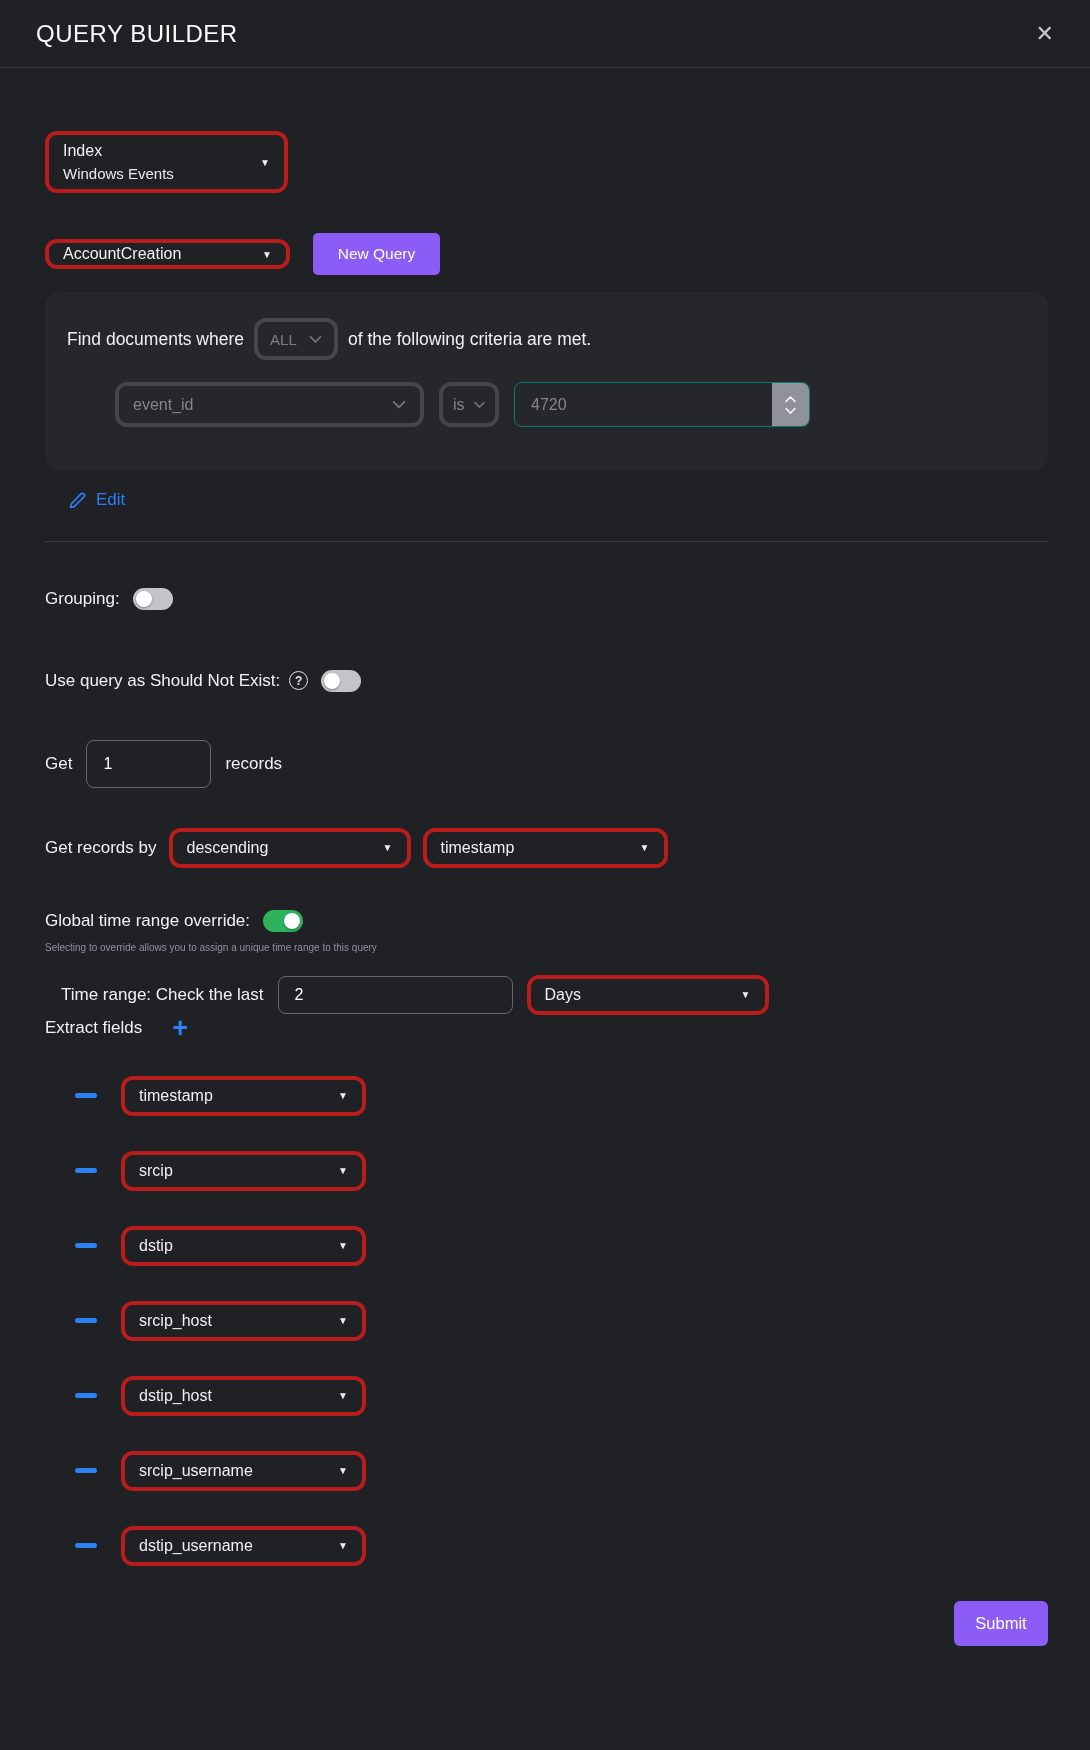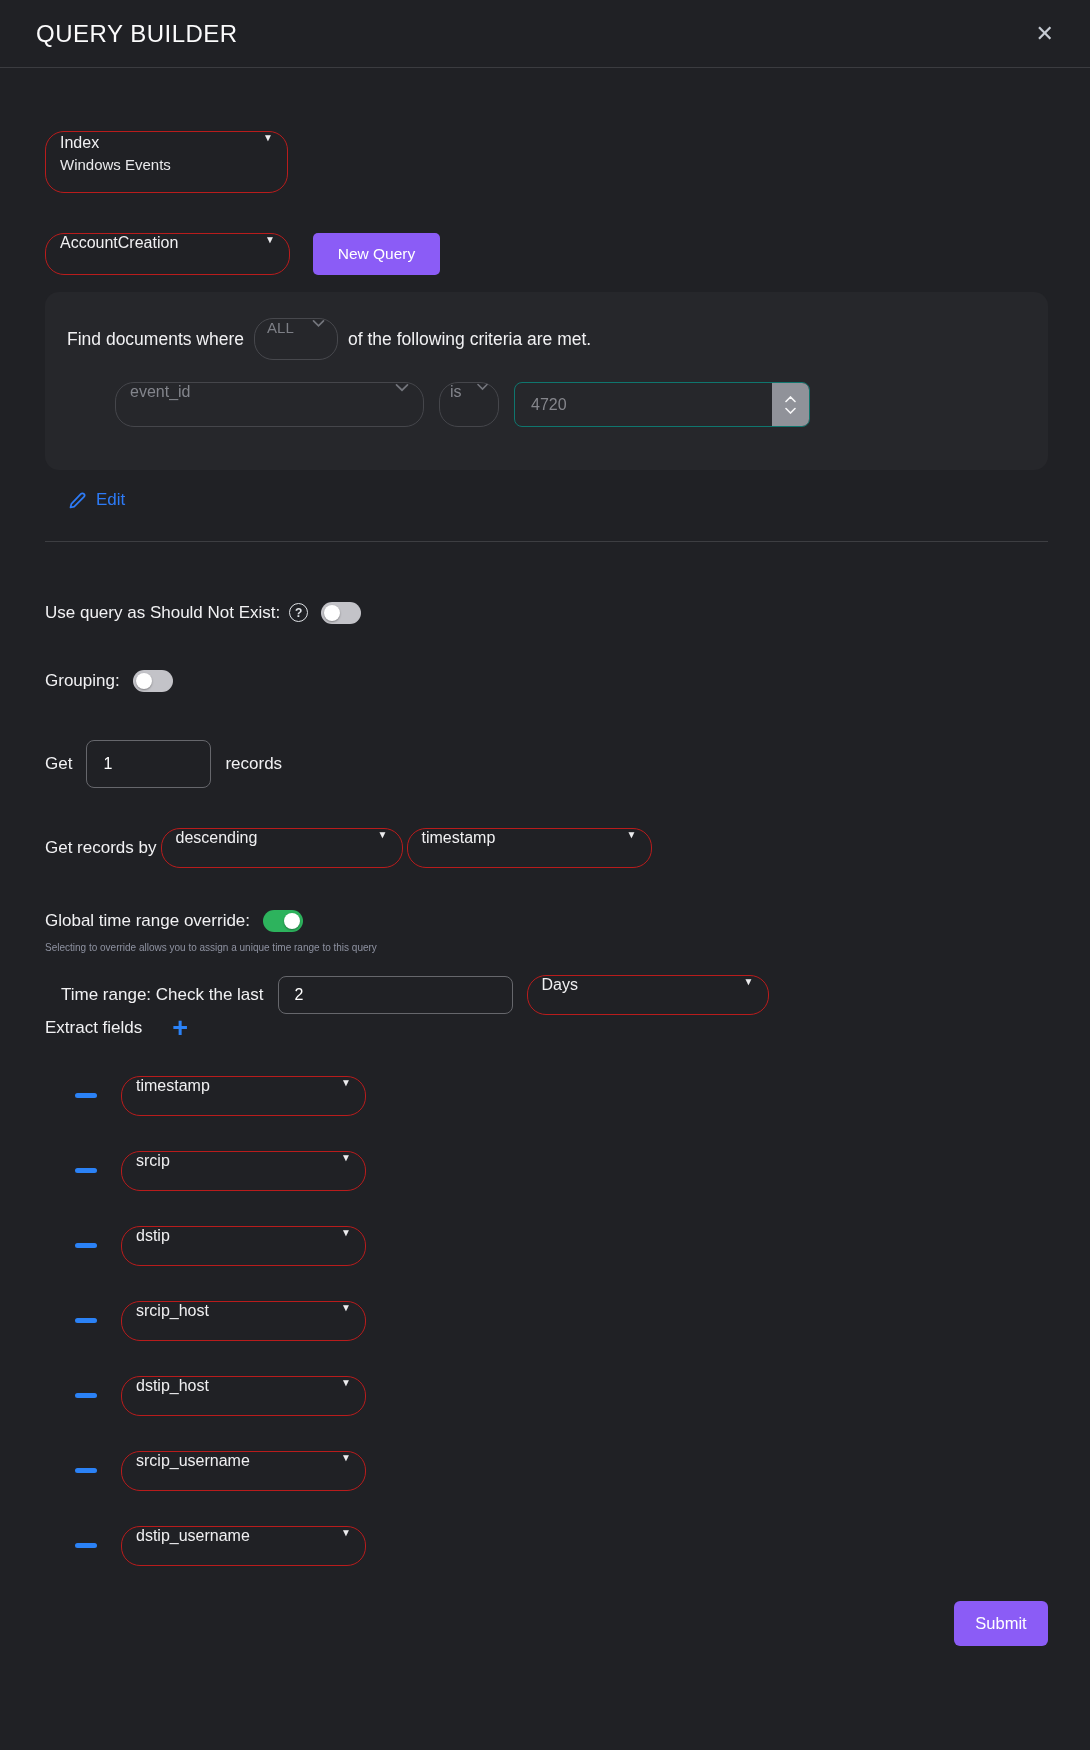--- a/index.html
+++ b/index.html
@@ -17,32 +17,32 @@
   }
   .modal-title { font-size:24px; letter-spacing:.5px; color:#fbfbfc; font-weight:400; }
   .close-btn {
     margin-left:auto; font-size:22px; color:#c6cbd3; cursor:pointer;
     line-height:1; background:none; border:none; font-family:inherit;
   }
   .modal-body { padding:0 42px 0 45px; }
 
   
   .sel {
-    display:inline-flex; align-items:flex-start; justify-content:space-between;
-    border:1px solid #b91c1c; border-radius:19px; background:transparent;
+    display:inline-flex; align-items:center; justify-content:space-between;
+    border:4px solid #b91c1c; border-radius:12px; background:transparent;
     color:#f0f0f2; padding:0 14px; cursor:pointer;
   }
   .tri { font-size:10px; color:#ececee; margin-left:10px; }
 
   .index-sel { width:243px; height:62px; margin-top:63px; }
   .index-lines { line-height:1.4; font-size:16px; }
   .index-lines .l2 { font-size:15px; color:#e9e9eb; }
 
   .query-row { margin-top:40px; display:flex; align-items:center; gap:23px; }
-  .query-sel { width:245px; height:42px; font-size:16px;gap:42px; }
+  .query-sel { width:245px; height:30px; font-size:16px;gap:42px; }
   .btn-primary {
     background:#8b5cf6; color:#fff; border:none; border-radius:5px;
     font-family:inherit; font-size:15.5px; cursor:pointer;
   }
   .new-query-btn { width:127px; height:42px; }
 
   .criteria-panel {
     margin-top:17px; background:#26272b; border-radius:14px;
     height:178px; padding:26px 22px 0 22px;
   }
@@ -96,21 +96,21 @@
   .toggle.on { background:#2db35d; }
   .toggle.on .knob { left:21px; }
 
   .r-get { margin-top:48px; display:flex; align-items:center; gap:14px; }
   .num-input {
     background:transparent; border:1px solid #66676c; border-radius:8px;
     color:#fff; font-size:16px; padding:0 0 0 16px; outline:none; font-family:inherit;
   }
   .get-input { width:125px; height:48px; }
 
-  .r-order { margin-top:40px; display:flex; align-items:center; gap:4px; }
+  .r-order { margin-top:40px; display:flex; align-items:center; gap:12px; }
   .order-label { margin-right:0; }
   .sel-40 { height:40px; font-size:16px; }
   .dir-sel { width:242px; }
   .fld-sel { width:245px; }
 
   .r-global { margin-top:42px; }
   .hint { margin-top:10px; color:#8e92a1; font-size:10px; }
 
   .r-time { margin-top:22px; display:flex; align-items:center; gap:14px; }
   .r-time .tlabel { margin-left:16px; }
@@ -206,30 +206,30 @@
 
     <div class="edit-row">
       <svg width="19" height="19" viewBox="0 0 19 19" fill="none" stroke="#2d7bf7" stroke-width="1.7" stroke-linejoin="round">
           <path d="M12.9 2.9a2.12 2.12 0 0 1 3 3L6.2 15.6l-3.7.9.9-3.7z"></path>
         </svg>
       <span>Edit</span>
     </div>
 
     <div class="divider"></div>
 
+    <div class="label-row r-grouping">
+      <span>Grouping:</span>
+      <span class="toggle">
+          <span class="knob"></span>
+        </span>
+    </div>
+
     <div class="label-row r-sne">
       <span>Use query as Should Not Exist:</span>
       <span class="help-badge">?</span>
-      <span class="toggle">
-          <span class="knob"></span>
-        </span>
-    </div>
-
-    <div class="label-row r-grouping">
-      <span>Grouping:</span>
       <span class="toggle">
           <span class="knob"></span>
         </span>
     </div>
 
     <div class="r-get">
       <span>Get</span>
       <input class="num-input get-input" value="1" style="">
       <span>records</span>
     </div>

